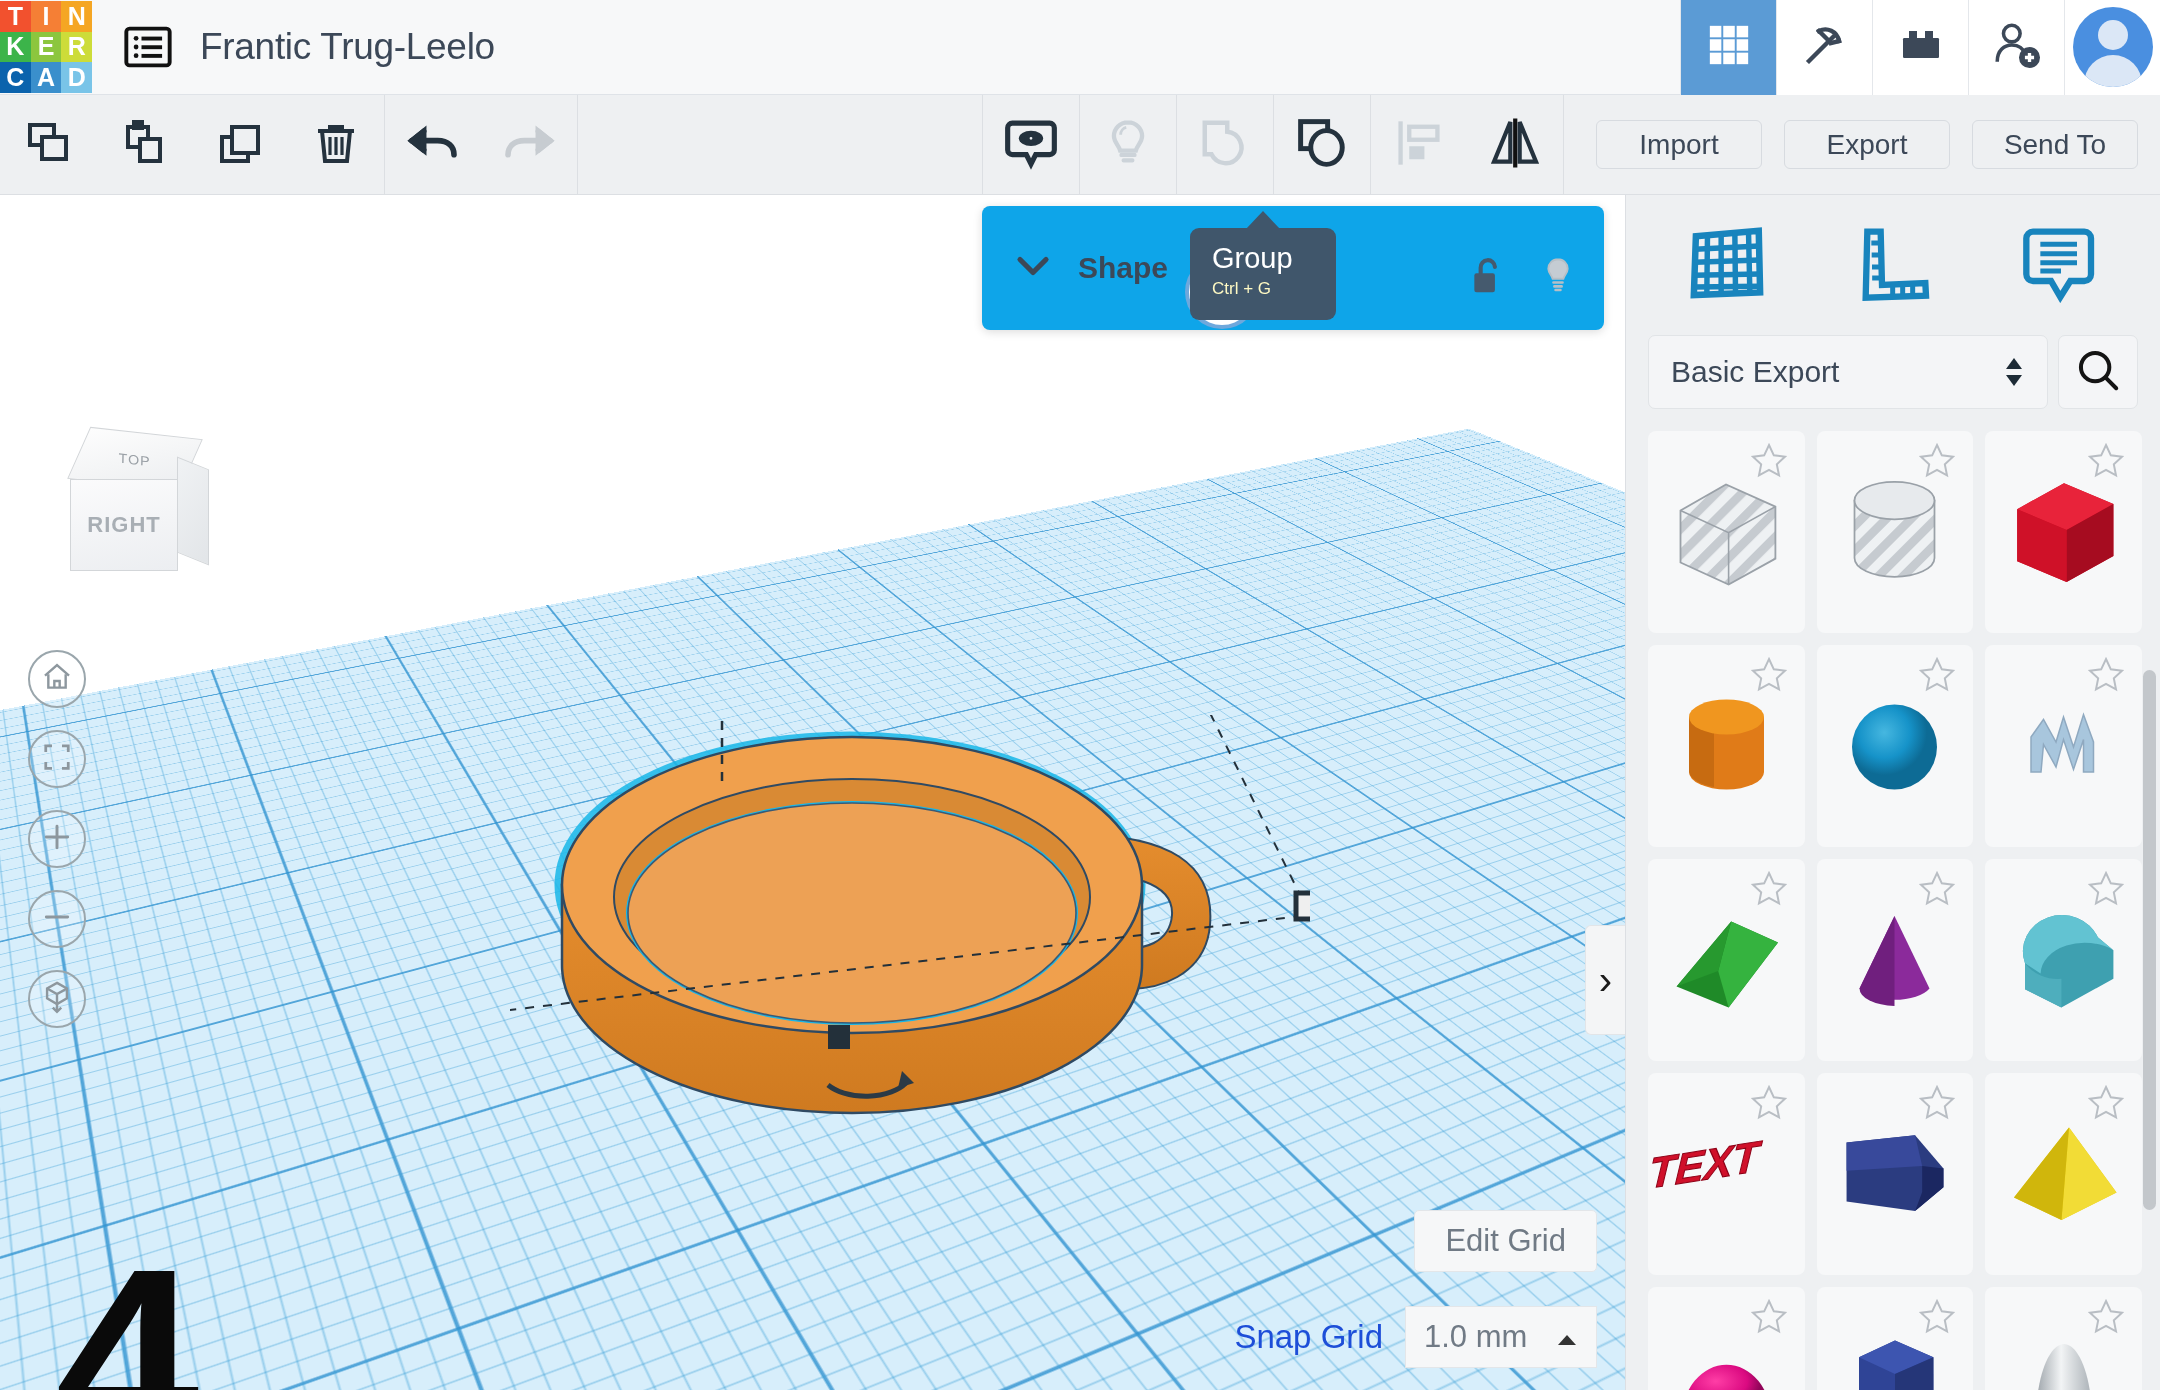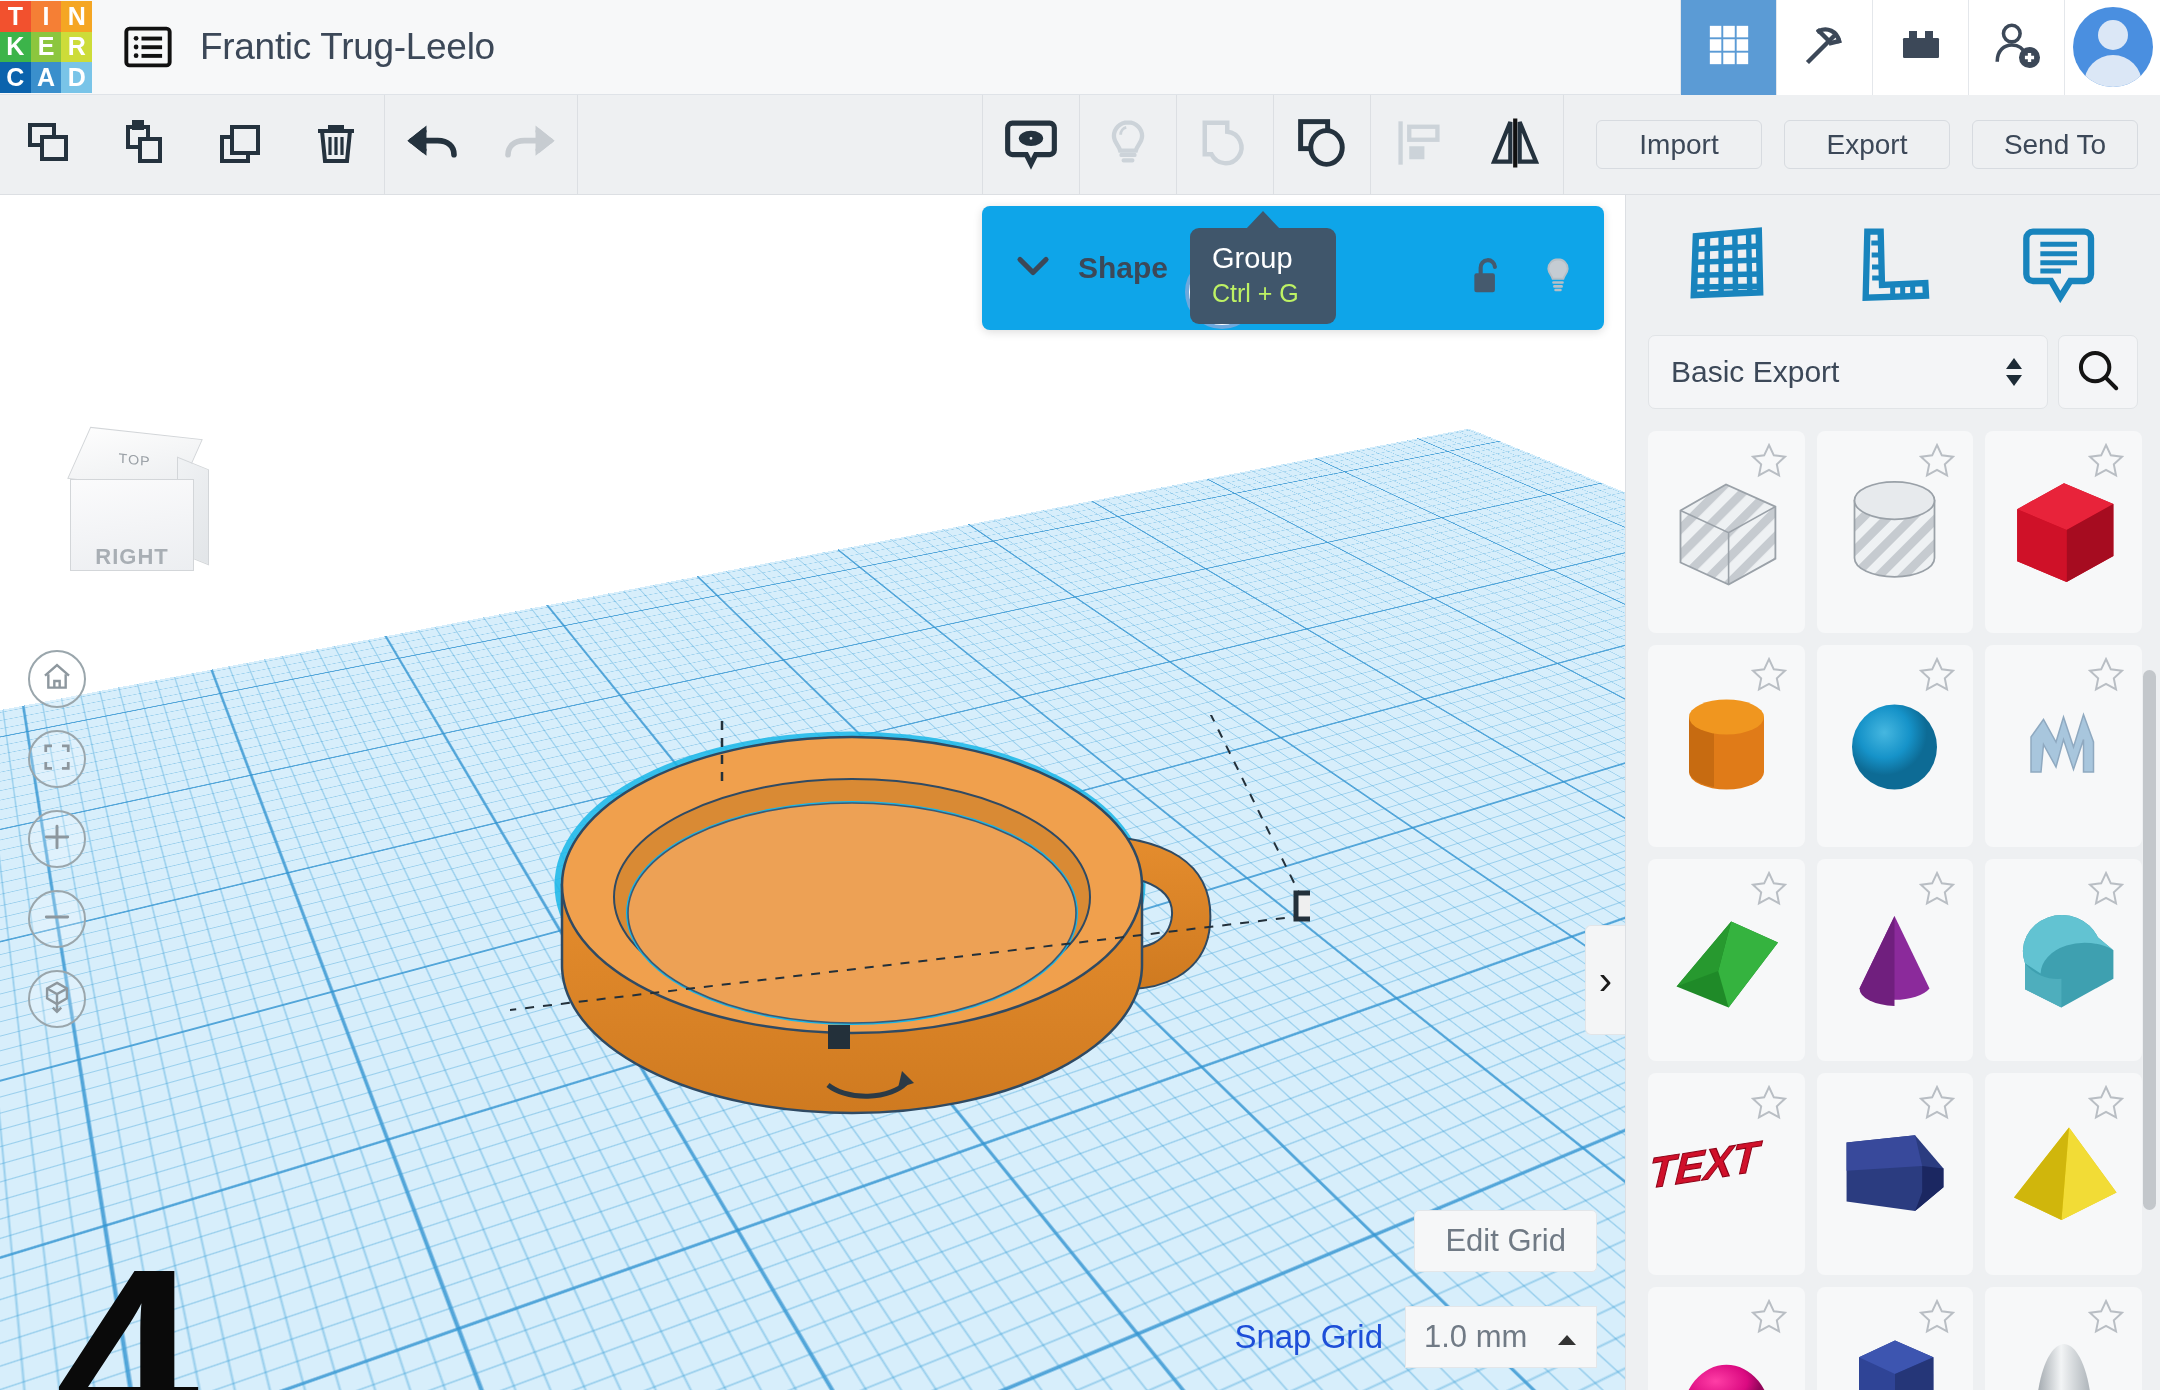--- a/index.html
+++ b/index.html
@@ -93,24 +93,24 @@
   .viewcube { position: absolute; left: 58px; top: 238px; width: 160px; height: 150px; }
   .vc-top {
     position: absolute; left: 18px; top: 0; width: 118px; height: 52px;
     background: linear-gradient(160deg,#fdfdfd,#eceef0);
     border: 1px solid #d3d6d9;
     transform: skewX(-24deg) skewY(6deg);
     display: flex; align-items: center; justify-content: center;
   }
   .vc-top span { font-size: 15px; color: #9aa0a6; transform: skewX(24deg) scaleY(.85); letter-spacing: 1px;}
   .vc-front {
-    position: absolute; left: 12px; top: 46px; width: 124px; height: 92px;
+    position: absolute; left: 12px; top: 46px; width: 108px; height: 92px;
     background: linear-gradient(170deg,#fbfbfc,#eceef1);
     border: 1px solid #d3d6d9;
-    display: flex; align-items: flex-end; justify-content: center;
+    display: flex; align-items: center; justify-content: center;
   }
   .vc-front span { font-size: 22px; color: #a8aeb4; font-weight: bold; letter-spacing: 1px; }
   .vc-side {
     position: absolute; left: 119px; top: 30px; width: 32px; height: 96px;
     background: linear-gradient(120deg,#f0f2f4,#e2e5e8);
     border: 1px solid #d3d6d9;
     transform: skewY(22deg);
   }
 
   
@@ -182,21 +182,21 @@
     position: absolute; left: 1190px; top: 228px; width: 146px; min-height: 92px;
     background: #40566b; border-radius: 9px; padding: 14px 22px 16px;
     display: flex; flex-direction: column; gap: 4px; z-index: 40;
   }
   .tooltip::after {
     content: ""; position: absolute; left: 50%; top: -17px; transform: translateX(-50%);
     border-left: 17px solid transparent; border-right: 17px solid transparent;
     border-bottom: 18px solid #40566b;
   }
   .tt-title { color: #ffffff; font-size: 29px; }
-  .tt-shortcut { color: #bef264; font-size: 25px; }
+  .tt-shortcut { color: #fef9c3; font-size: 17px; }
 
   
   .right-panel {
     position: absolute; right: 0; top: 195px; width: 535px; height: 1195px;
     background: #eef0f2; border-left: 1px solid #dcdfe3;
   }
   .rp-icons { display: flex; align-items: center; justify-content: space-around; height: 140px; padding: 0 18px; }
   .rp-search-row { display: flex; align-items: center; gap: 10px; padding: 0 22px; }
   .rp-select {
     flex: 1; height: 74px; background: #f4f5f7; border: 1px solid #e1e4e7; border-radius: 7px;

